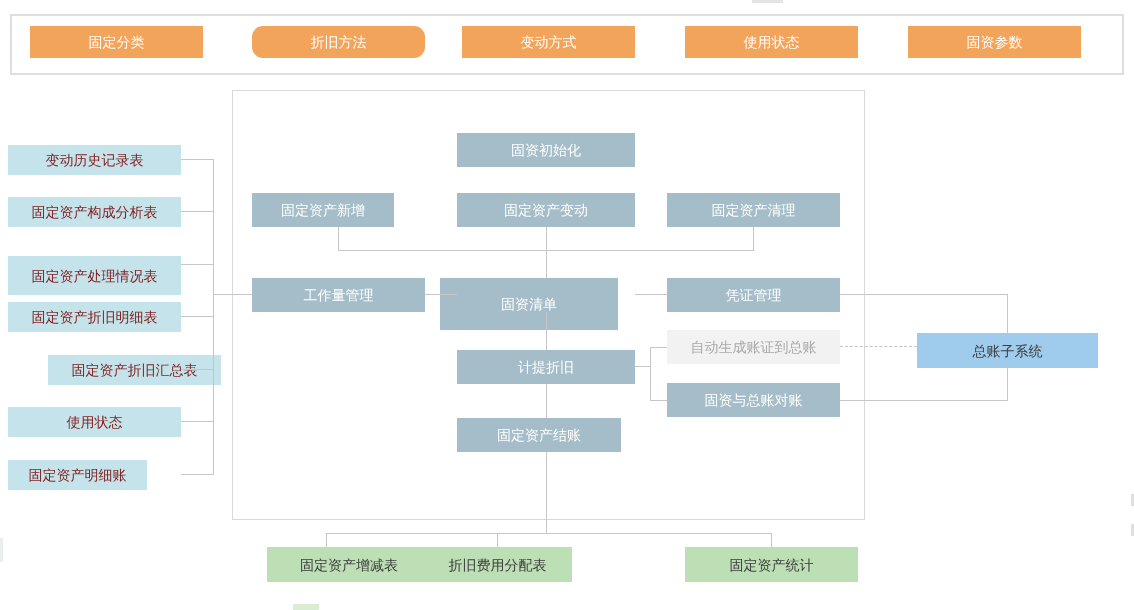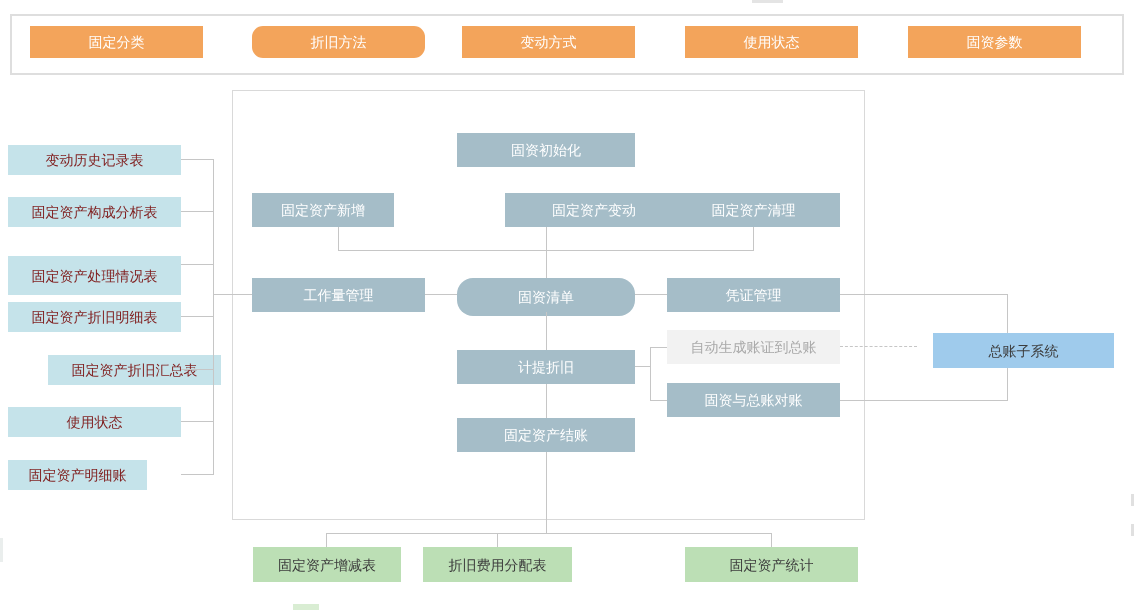--- a/index.html
+++ b/index.html
@@ -10,21 +10,21 @@
   .abs{position:absolute;box-sizing:border-box;}
   .node{
     position:absolute;box-sizing:border-box;
     display:flex;align-items:center;justify-content:center;
     font-size:14px;line-height:1;white-space:nowrap;
   }
   .orange{background:var(--orange,#F3A45B);color:#ffffff;}
   .cyan{background:var(--cyan,#C5E3EA);color:#7f1d1d;}
   .slate{background:var(--slate,#A5BDC8);color:#ffffff;}
   .muted{background:var(--muted,#F2F2F2);color:#A9A9A9;}
-  .blue{background:var(--blue,#9FCBEC);color:#3C3C3C;margin-left:16px;}
+  .blue{background:var(--blue,#9FCBEC);color:#3C3C3C;}
   .green{background:var(--green,#BCDFB5);color:#3C3C3C;}
   .frame{position:absolute;box-sizing:border-box;background:#ffffff;}
   .frame.top{border:2px solid #DEDEDE;}
   .frame.core{border:1px solid #D9D9D9;background:transparent;}
   .ln{position:absolute;background:var(--line,#C6C6C6);}
   .ln.h{height:1px;}
   .ln.v{width:1px;}
   .ln.dash{background:none;border-top:1px dashed var(--line,#C6C6C6);height:0;}
   .sliver{position:absolute;}
 </style>
@@ -53,29 +53,29 @@
 <div class="ln h" style="left:181px;top:264px;width:32px;"></div>
 <div class="ln h" style="left:181px;top:316px;width:32px;"></div>
 <div class="ln h" style="left:181px;top:369px;width:32px;"></div>
 <div class="ln h" style="left:181px;top:421px;width:32px;"></div>
 <div class="ln h" style="left:181px;top:474px;width:32px;"></div>
 <div class="ln v" style="left:213px;top:159px;height:316px;"></div>
 <div class="ln h" style="left:213px;top:294px;width:39px;"></div>
 
 <div class="node slate" style="left:457px;top:133px;width:178px;height:34px;">固资初始化</div>
 <div class="node slate" style="left:252px;top:193px;width:142px;height:34px;">固定资产新增</div>
-<div class="node slate" style="left:457px;top:193px;width:178px;height:34px;margin-left:48px;">固定资产变动</div>
+<div class="node slate" style="left:457px;top:193px;width:178px;height:34px;">固定资产变动</div>
 <div class="node slate" style="left:667px;top:193px;width:173px;height:34px;">固定资产清理</div>
 <div class="node slate" style="left:252px;top:278px;width:173px;height:34px;">工作量管理</div>
-<div class="node slate" style="left:457px;top:278px;width:178px;height:38px;border-radius:16px;">固资清单</div>
+<div class="node slate" style="left:440px;top:278px;width:178px;height:52px;">固资清单</div>
 <div class="node slate" style="left:667px;top:278px;width:173px;height:34px;">凭证管理</div>
 <div class="node slate" style="left:457px;top:350px;width:178px;height:34px;">计提折旧</div>
 <div class="node muted" style="left:667px;top:330px;width:173px;height:34px;">自动生成账证到总账</div>
 <div class="node slate" style="left:667px;top:383px;width:173px;height:34px;">固资与总账对账</div>
-<div class="node slate" style="left:457px;top:418px;width:178px;height:34px;">固定资产结账</div>
+<div class="node slate" style="left:457px;top:418px;width:164px;height:34px;">固定资产结账</div>
 
 <div class="ln v" style="left:338px;top:227px;height:23px;"></div>
 <div class="ln v" style="left:546px;top:227px;height:23px;"></div>
 <div class="ln v" style="left:753px;top:227px;height:23px;"></div>
 <div class="ln h" style="left:338px;top:250px;width:416px;"></div>
 <div class="ln v" style="left:546px;top:250px;height:28px;"></div>
 
 <div class="ln h" style="left:425px;top:294px;width:32px;"></div>
 <div class="ln h" style="left:635px;top:294px;width:32px;"></div>
 
@@ -94,21 +94,21 @@
 <div class="ln v" style="left:1007px;top:368px;height:33px;"></div>
 
 <div class="node blue" style="left:917px;top:333px;width:181px;height:35px;">总账子系统</div>
 
 <div class="ln v" style="left:546px;top:452px;height:81px;"></div>
 <div class="ln h" style="left:326px;top:533px;width:446px;"></div>
 <div class="ln v" style="left:326px;top:533px;height:14px;"></div>
 <div class="ln v" style="left:497px;top:533px;height:14px;"></div>
 <div class="ln v" style="left:771px;top:533px;height:14px;"></div>
 
-<div class="node green" style="left:253px;top:547px;width:148px;height:35px;text-align:right;">固定资产增减表</div>
+<div class="node green" style="left:267px;top:547px;width:164px;height:35px;text-align:right;">固定资产增减表</div>
 <div class="node green" style="left:423px;top:547px;width:149px;height:35px;">折旧费用分配表</div>
 <div class="node green" style="left:685px;top:547px;width:173px;height:35px;">固定资产统计</div>
 
 <div class="sliver" style="left:752px;top:0;width:31px;height:3px;background:#E4E4E4;"></div>
 <div class="sliver" style="left:0;top:538px;width:3px;height:24px;background:#EAEEED;"></div>
 <div class="sliver" style="left:1131px;top:494px;width:3px;height:12px;background:#E0E0E0;"></div>
 <div class="sliver" style="left:1131px;top:524px;width:3px;height:12px;background:#E0E0E0;"></div>
 <div class="sliver" style="left:293px;top:604px;width:26px;height:6px;background:#D9EDD3;"></div>
 
 </body></html>

